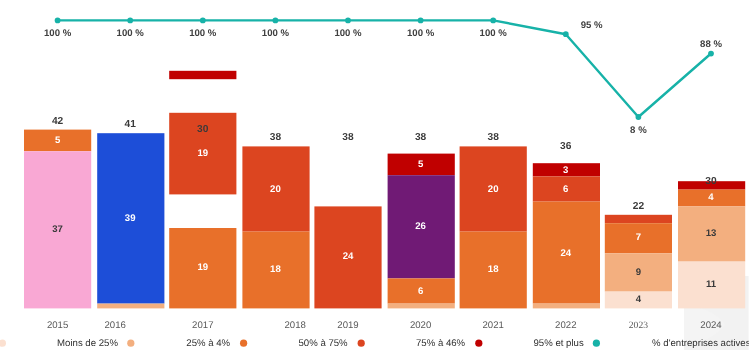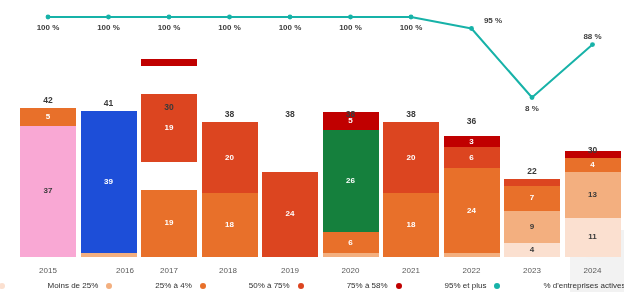--- a/index.html
+++ b/index.html
@@ -148,42 +148,42 @@
         <div class="seg seg-label-light" style="height: 17.75px; background: rgb(232, 112, 42);">5</div>
         <div class="seg seg-label-dark" style="height: 131.35px; background: #f9a8d4;">37</div>
       </div>
       <div class="bar-total" style="left: 20px; top: 94.9px;">42</div>
       <div class="year-label" style="left: 20px;">2015</div>
       <div class="bar-col" style="left: 80.5px;">
         <div class="seg seg-label-light" style="height: 142px; background: #1d4ed8;">39</div>
         <div class="seg seg-label-dark" style="height: 3.55px; background: rgb(243, 175, 127);"></div>
       </div>
       <div class="bar-total" style="left: 80.5px; top: 98.45px;">41</div>
-      <div class="year-label" style="left: 97px; margin-top: 15px;">2016</div>
+      <div class="year-label" style="left: 68px; margin-top: 15px;">2016</div>
       <div class="bar-col" style="left: 141px; gap: 28px;">
         <div class="seg seg-label-light" style="height: 7.1px; background: rgb(192, 0, 0);"></div>
         <div class="seg seg-label-light" style="height: 67.45px; background: rgb(220, 69, 32);">19</div>
         <div class="seg seg-label-light" style="height: 67.45px; background: rgb(232, 112, 42);">19</div>
       </div>
       <div class="bar-total" style="left: 141px; top: 102px;">30</div>
       <div class="year-label" style="left: 141px;">2017</div>
       <div class="bar-col" style="left: 201.5px;">
         <div class="seg seg-label-light" style="height: 71px; background: rgb(220, 69, 32);">20</div>
         <div class="seg seg-label-light" style="height: 63.9px; background: rgb(232, 112, 42);">18</div>
       </div>
       <div class="bar-total" style="left: 201.5px; top: 109.1px;">38</div>
-      <div class="year-label" style="left: 200px;">2018</div>
+      <div class="year-label" style="left: 218px;">2018</div>
       <div class="bar-col" style="left: 262px;">
         <div class="seg seg-label-light" style="height: 85.2px; background: rgb(220, 69, 32);">24</div>
       </div>
       <div class="bar-total" style="left: 262px; top: 109.1px;">38</div>
       <div class="year-label" style="left: 262px;">2019</div>
       <div class="bar-col" style="left: 322.5px;">
         <div class="seg seg-label-light" style="height: 17.75px; background: rgb(192, 0, 0);">5</div>
-        <div class="seg seg-label-light" style="height: 102px; background: #15803d;">26</div>
+        <div class="seg seg-label-light" style="height: 86px; background: #701a75;">26</div>
         <div class="seg seg-label-light" style="height: 21.3px; background: rgb(232, 112, 42);">6</div>
         <div class="seg seg-label-dark" style="height: 3.55px; background: rgb(243, 175, 127);"></div>
       </div>
       <div class="bar-total" style="left: 322.5px; top: 109.1px;">38</div>
       <div class="year-label" style="left: 322.5px;">2020</div>
       <div class="bar-col" style="left: 383px;">
         <div class="seg seg-label-light" style="height: 71px; background: rgb(220, 69, 32);">20</div>
         <div class="seg seg-label-light" style="height: 63.9px; background: rgb(232, 112, 42);">18</div>
       </div>
       <div class="bar-total" style="left: 383px; top: 109.1px;">38</div>
@@ -196,21 +196,21 @@
       </div>
       <div class="bar-total" style="left: 443.5px; top: 116.2px;">36</div>
       <div class="year-label" style="left: 443.5px;">2022</div>
       <div class="bar-col" style="left: 504px;">
         <div class="seg seg-label-light" style="height: 7.1px; background: rgb(220, 69, 32);"></div>
         <div class="seg seg-label-light" style="height: 24.85px; background: rgb(232, 112, 42);">7</div>
         <div class="seg seg-label-dark" style="height: 31.95px; background: rgb(243, 175, 127);">9</div>
         <div class="seg seg-label-dark" style="height: 14.2px; background: rgb(251, 224, 208);">4</div>
       </div>
       <div class="bar-total" style="left: 504px; top: 165.9px;">22</div>
-      <div class="year-label" style="left: 504px;">2023</div>
+      <div class="year-label" style="left: 504px; font-family: Liberation Serif, serif;">2023</div>
       <div class="bar-col" style="left: 564.5px;">
         <div class="seg seg-label-light" style="height: 7.1px; background: rgb(192, 0, 0);"></div>
         <div class="seg seg-label-light" style="height: 14.2px; background: rgb(232, 112, 42);">4</div>
         <div class="seg seg-label-dark" style="height: 46.15px; background: rgb(243, 175, 127);">13</div>
         <div class="seg seg-label-dark" style="height: 39.05px; background: rgb(251, 224, 208);">11</div>
       </div>
       <div class="bar-total" style="left: 564.5px; top: 145px;">30</div>
       <div class="year-label" style="left: 564.5px;">2024</div>
     </div>
 
@@ -248,21 +248,21 @@
       <div class="legend-item">
         <span class="legend-swatch" style="background: rgb(243, 175, 127);"></span>
         <span class="legend-text">25% à 4%</span>
       </div>
       <div class="legend-item">
         <span class="legend-swatch" style="background: rgb(232, 112, 42);"></span>
         <span class="legend-text">50% à 75%</span>
       </div>
       <div class="legend-item">
         <span class="legend-swatch" style="background: rgb(220, 69, 32);"></span>
-        <span class="legend-text">75% à 58%</span>
+        <span class="legend-text">75% à 46%</span>
       </div>
       <div class="legend-item">
         <span class="legend-swatch" style="background: rgb(192, 0, 0);"></span>
         <span class="legend-text">95% et plus</span>
       </div>
       <div class="legend-item">
         <span class="legend-swatch" style="background: rgb(23, 178, 168);"></span>
         <span class="legend-text">% d'entreprises actives</span>
       </div>
     </div>

